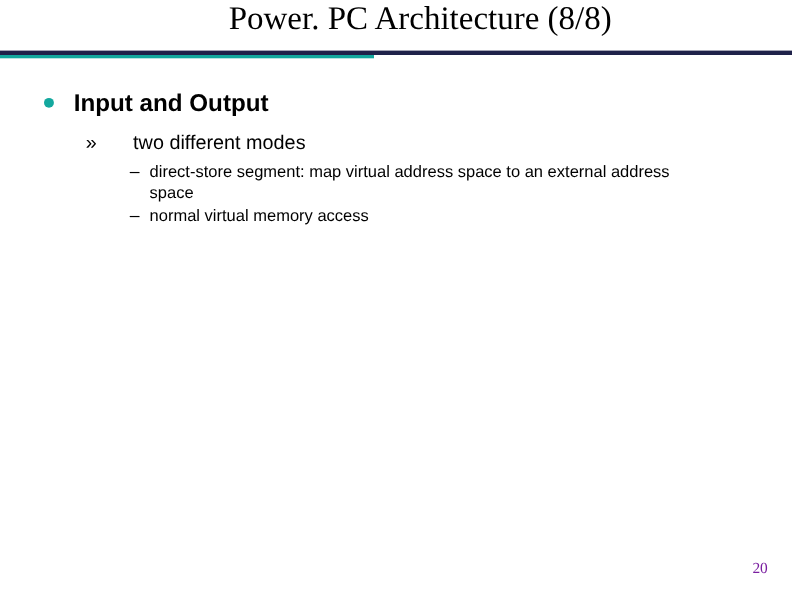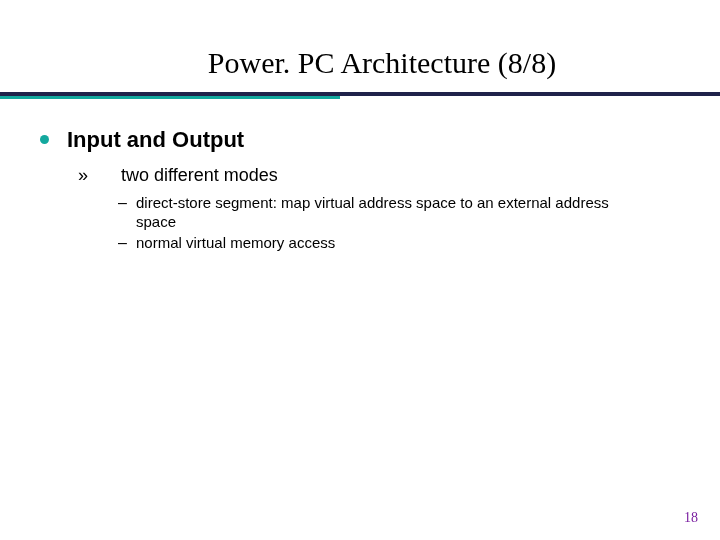--- a/index.html
+++ b/index.html
@@ -16,21 +16,20 @@
     width: 720px;
     height: 540px;
     position: relative;
     box-sizing: border-box;
   }
   .title {
     font-family: "Times New Roman", Times, serif;
     font-size: 30px;
     color: #000;
     text-align: center;
-    padding-top: 46px;
     padding-bottom: 12px;
     margin-left: 44px;
   }
   .rule-wrap {
     width: 100%;
   }
   .rule-dark {
     height: 4px;
     background: #1f224a;
     width: 100%;
@@ -136,15 +135,15 @@
       <span class="text">direct-store segment: map virtual address space to an external address space</span>
     </div>
 
     <div class="lvl3">
       <span class="marker">–</span>
       <span class="text">normal virtual memory access</span>
     </div>
 
   </div>
 
-  <div class="page-number">18</div>
+  <div class="page-number">20</div>
 
 </div>
 
 </body></html>

